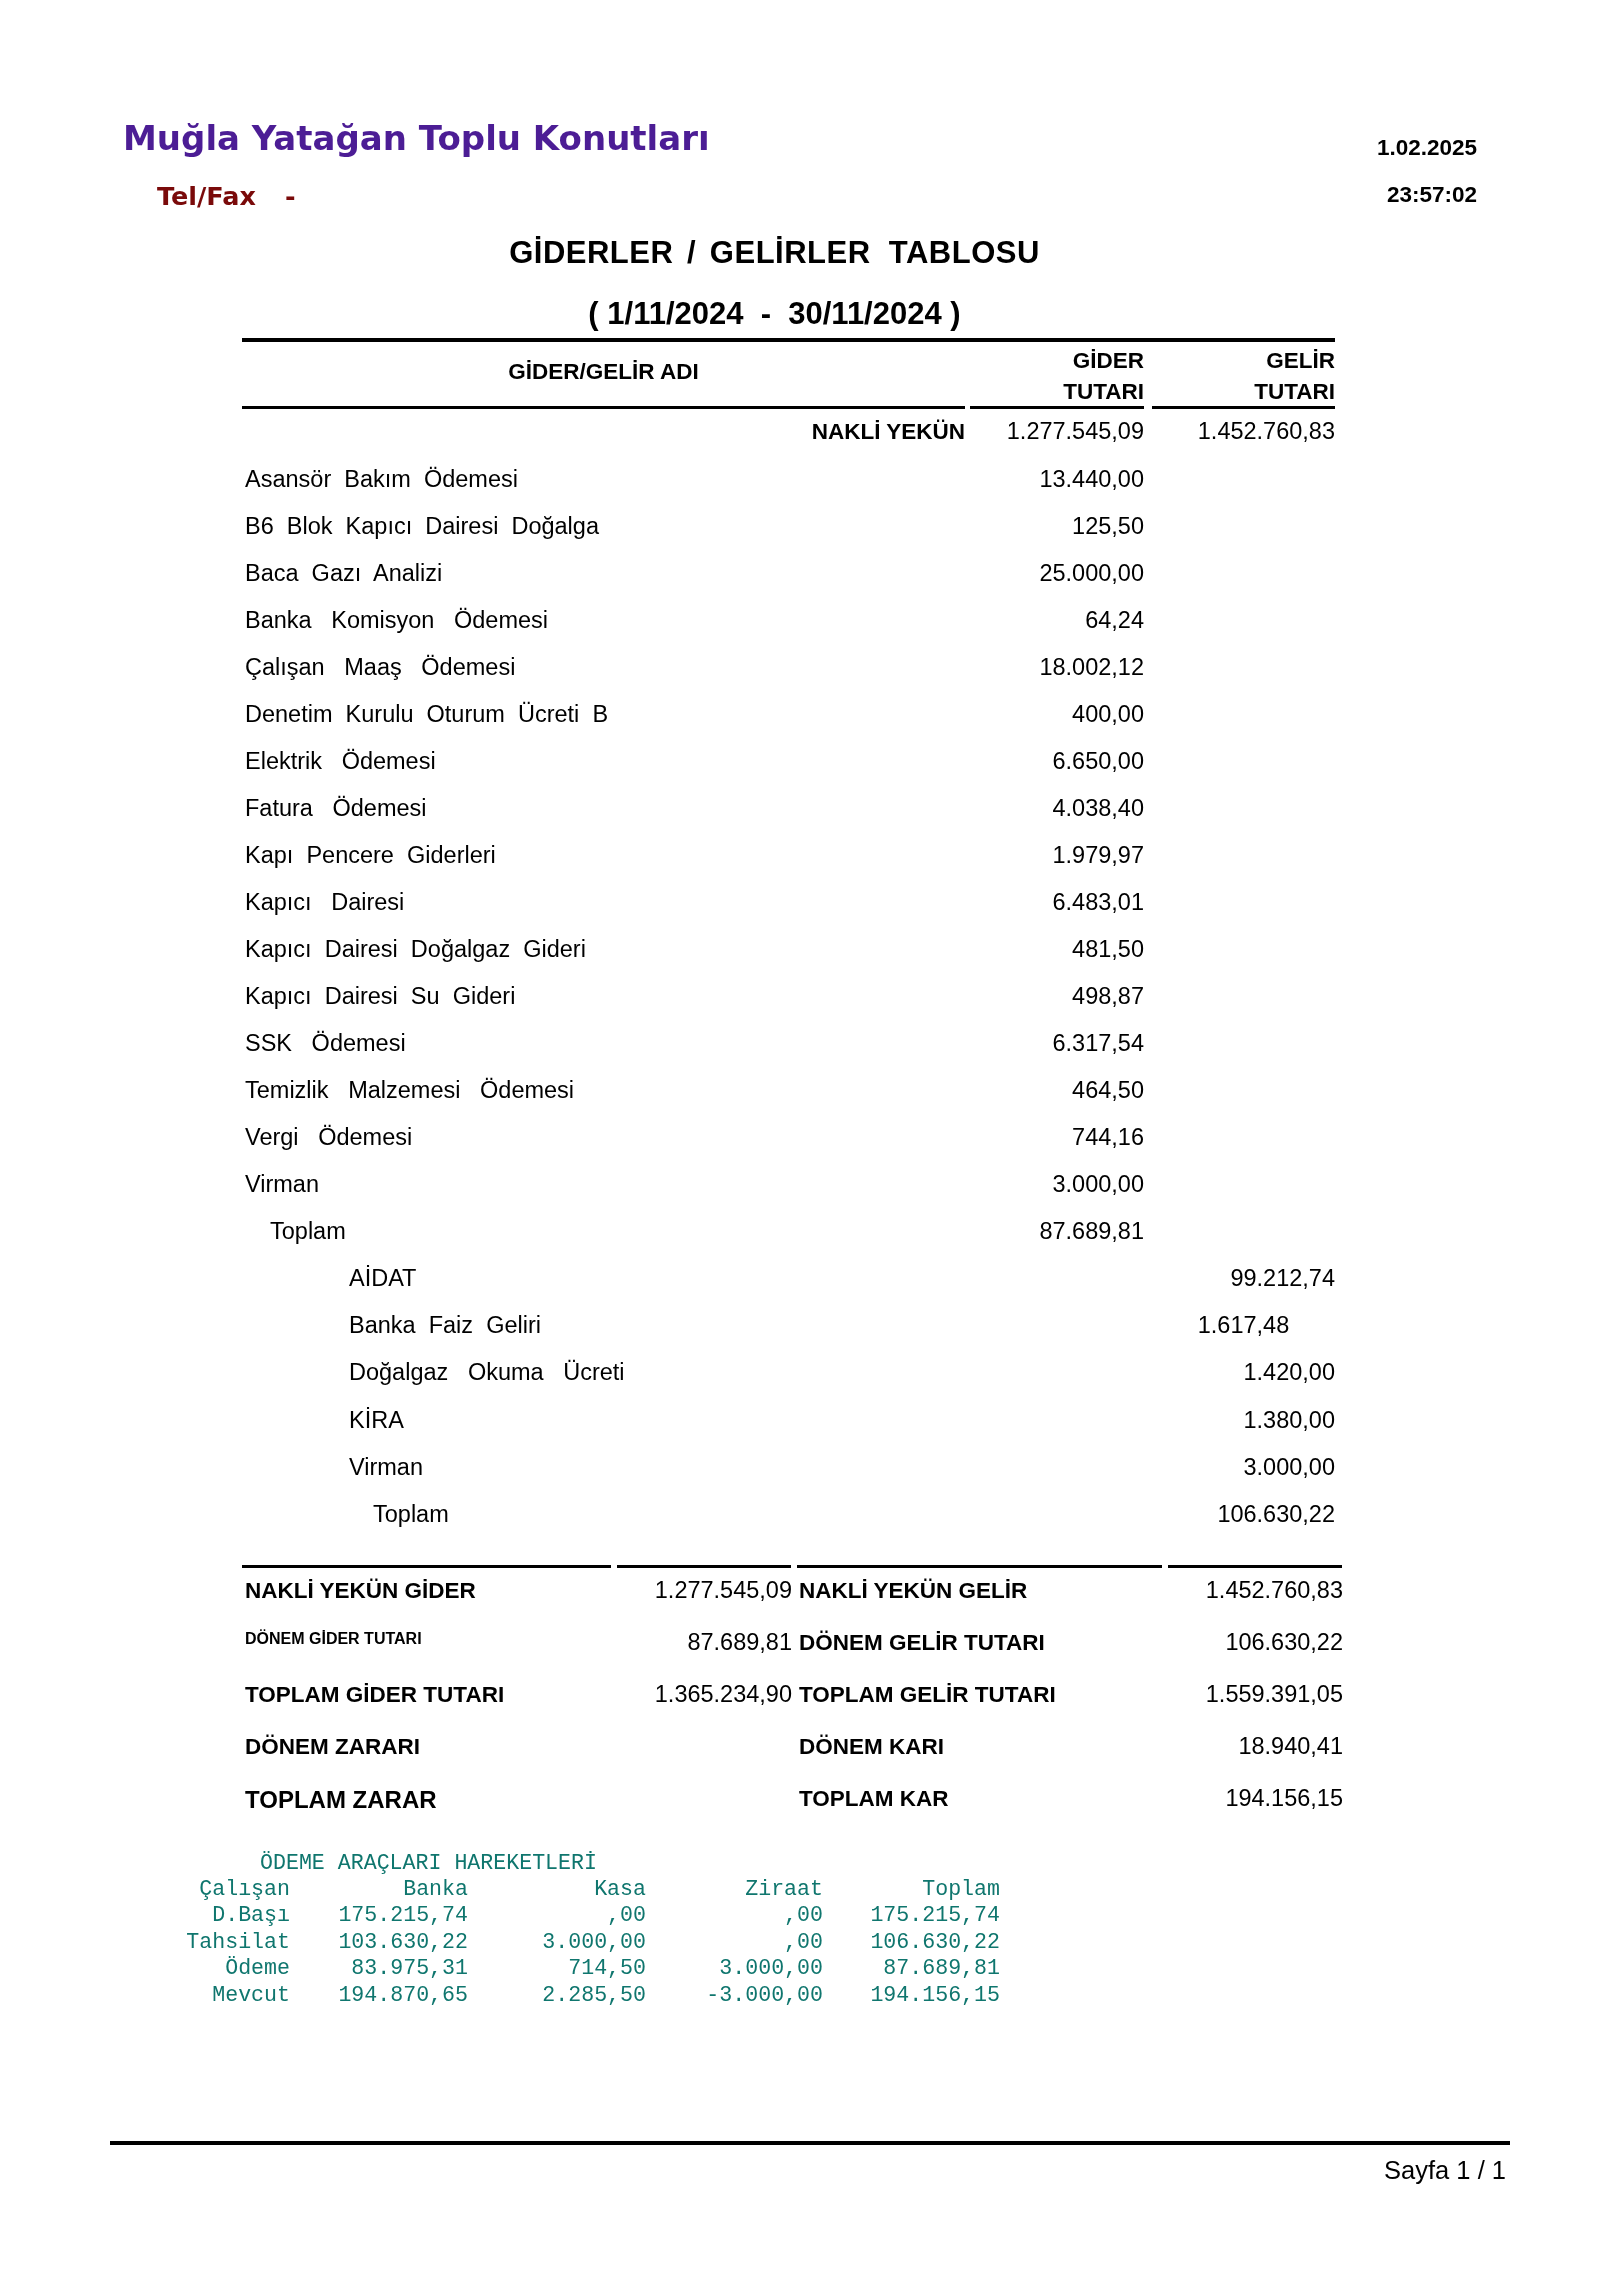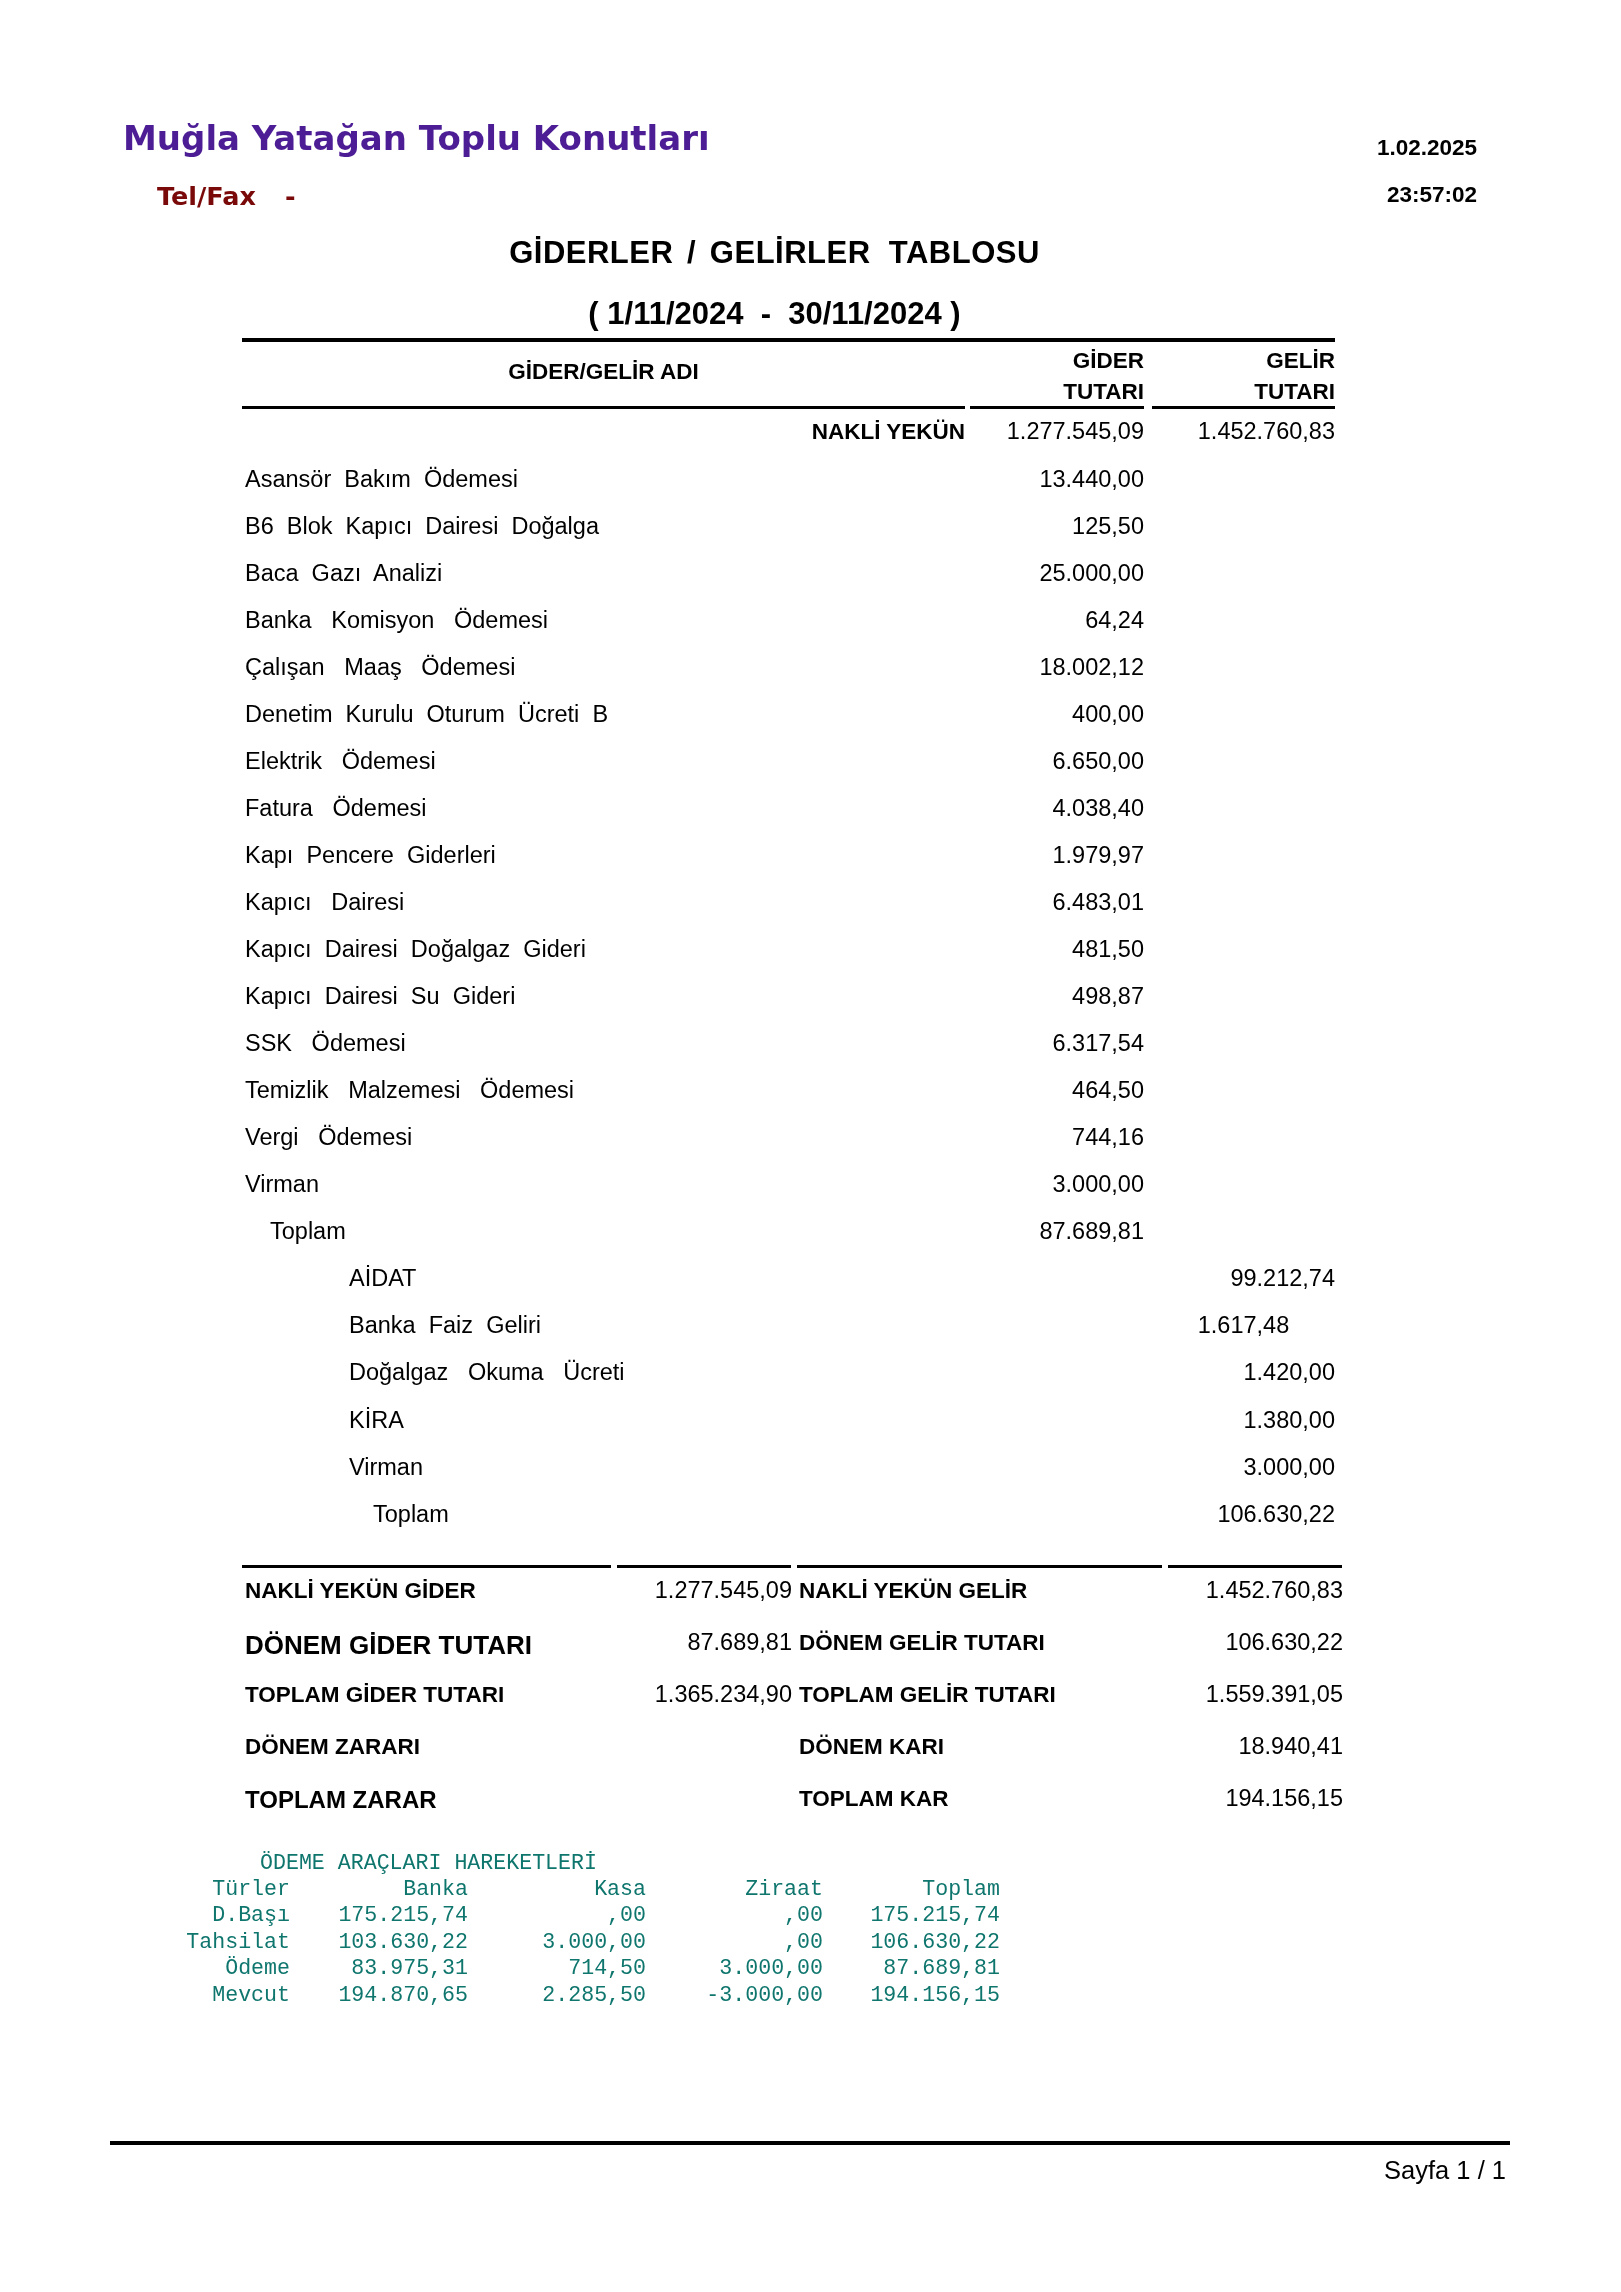--- a/index.html
+++ b/index.html
@@ -113,21 +113,21 @@
 <div class="rule" style="left:617px;top:1565px;width:174px;height:2.9px;"></div>
 <div class="rule" style="left:797px;top:1565px;width:365px;height:2.9px;"></div>
 <div class="rule" style="left:1168px;top:1565px;width:174px;height:2.9px;"></div>
 
 <div>
   <div class="abs bold row-text" style="left:245px;top:1578px;font-size:22.5px;">NAKLİ YEKÜN GİDER</div>
   <div class="abs num" style="left:588px;width:204px;top:1577px;">1.277.545,09</div>
   <div class="abs bold row-text" style="left:799px;top:1578px;font-size:22.5px;">NAKLİ YEKÜN GELİR</div>
   <div class="abs num" style="left:1127px;width:216px;top:1577px;">1.452.760,83</div>
 
-  <div class="abs bold row-text" style="left:245px;top:1630px;font-size:26px;text-align:center;">DÖNEM GİDER TUTARI</div>
+  <div class="abs bold row-text" style="left:245px;top:1630px;font-size:16px;text-align:center;">DÖNEM GİDER TUTARI</div>
   <div class="abs num" style="left:588px;width:204px;top:1629px;">87.689,81</div>
   <div class="abs bold row-text" style="left:799px;top:1630px;font-size:22.5px;">DÖNEM GELİR TUTARI</div>
   <div class="abs num" style="left:1127px;width:216px;top:1629px;">106.630,22</div>
 
   <div class="abs bold row-text" style="left:245px;top:1682px;font-size:22.5px;">TOPLAM GİDER TUTARI</div>
   <div class="abs num" style="left:588px;width:204px;top:1681px;">1.365.234,90</div>
   <div class="abs bold row-text" style="left:799px;top:1682px;font-size:22.5px;">TOPLAM GELİR TUTARI</div>
   <div class="abs num" style="left:1127px;width:216px;top:1681px;">1.559.391,05</div>
 
   <div class="abs bold row-text" style="left:245px;top:1734px;font-size:22.5px;">DÖNEM ZARARI</div>
@@ -137,21 +137,21 @@
 
   <div class="abs bold row-text" style="left:245px;top:1786px;font-size:24px;">TOPLAM ZARAR</div>
   <div class="abs num" style="left:588px;width:204px;top:1785px;"></div>
   <div class="abs bold row-text" style="left:799px;top:1786px;font-size:22.5px;">TOPLAM KAR</div>
   <div class="abs num" style="left:1127px;width:216px;top:1785px;">194.156,15</div>
 </div>
 
 <div>
   <div class="abs mono" style="left:260px;top:1851px;">ÖDEME ARAÇLARI HAREKETLERİ</div>
 
-  <div class="abs mono" style="left:157px;width:133px;text-align:right;top:1877px;">Türler</div>
+  <div class="abs mono" style="left:157px;width:133px;text-align:right;top:1877px;">Çalışan</div>
   <div class="abs mono" style="left:290px;width:178px;text-align:right;top:1877px;">Banka</div>
   <div class="abs mono" style="left:469px;width:177px;text-align:right;top:1877px;">Kasa</div>
   <div class="abs mono" style="left:646px;width:177px;text-align:right;top:1877px;">Ziraat</div>
   <div class="abs mono" style="left:823px;width:177px;text-align:right;top:1877px;">Toplam</div>
 
   <div class="abs mono" style="left:157px;width:133px;text-align:right;top:1903px;">D.Başı</div>
   <div class="abs mono" style="left:290px;width:178px;text-align:right;top:1903px;">175.215,74</div>
   <div class="abs mono" style="left:469px;width:177px;text-align:right;top:1903px;">,00</div>
   <div class="abs mono" style="left:646px;width:177px;text-align:right;top:1903px;">,00</div>
   <div class="abs mono" style="left:823px;width:177px;text-align:right;top:1903px;">175.215,74</div>

